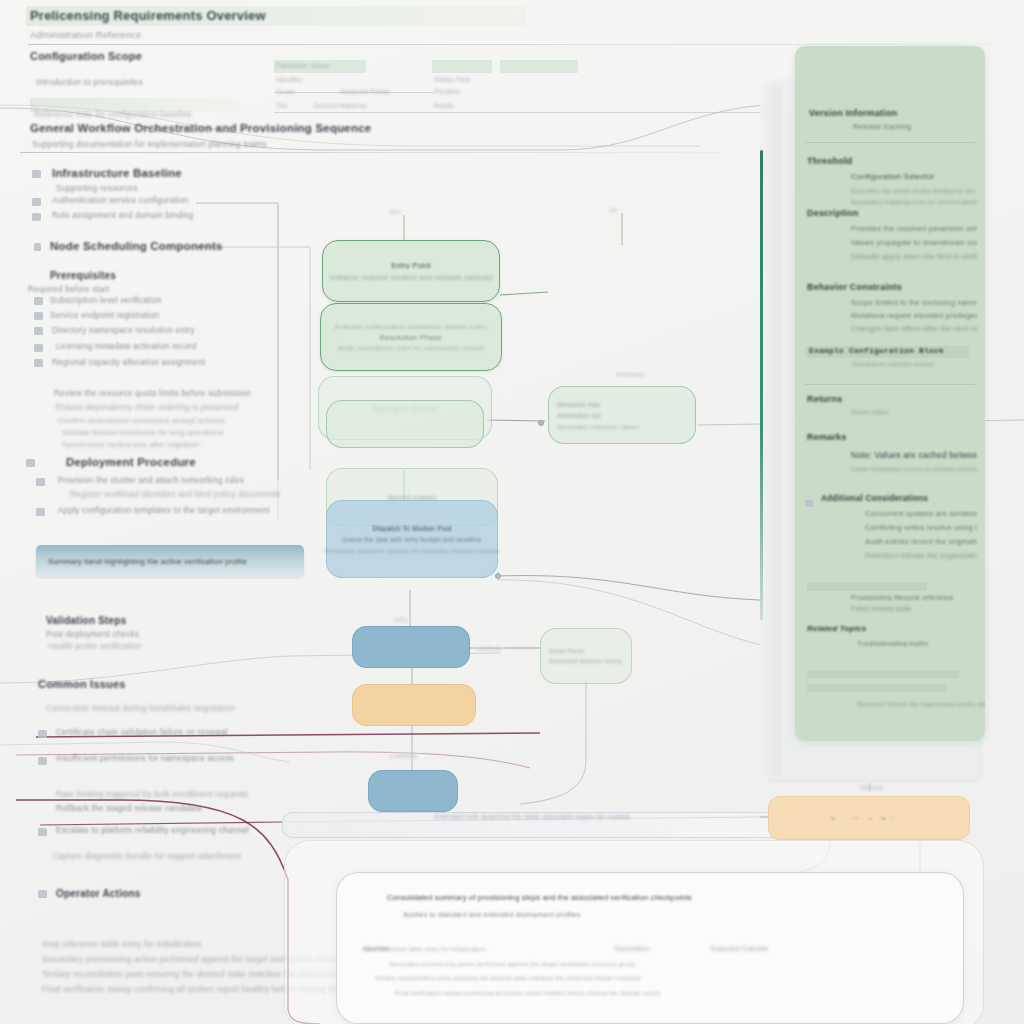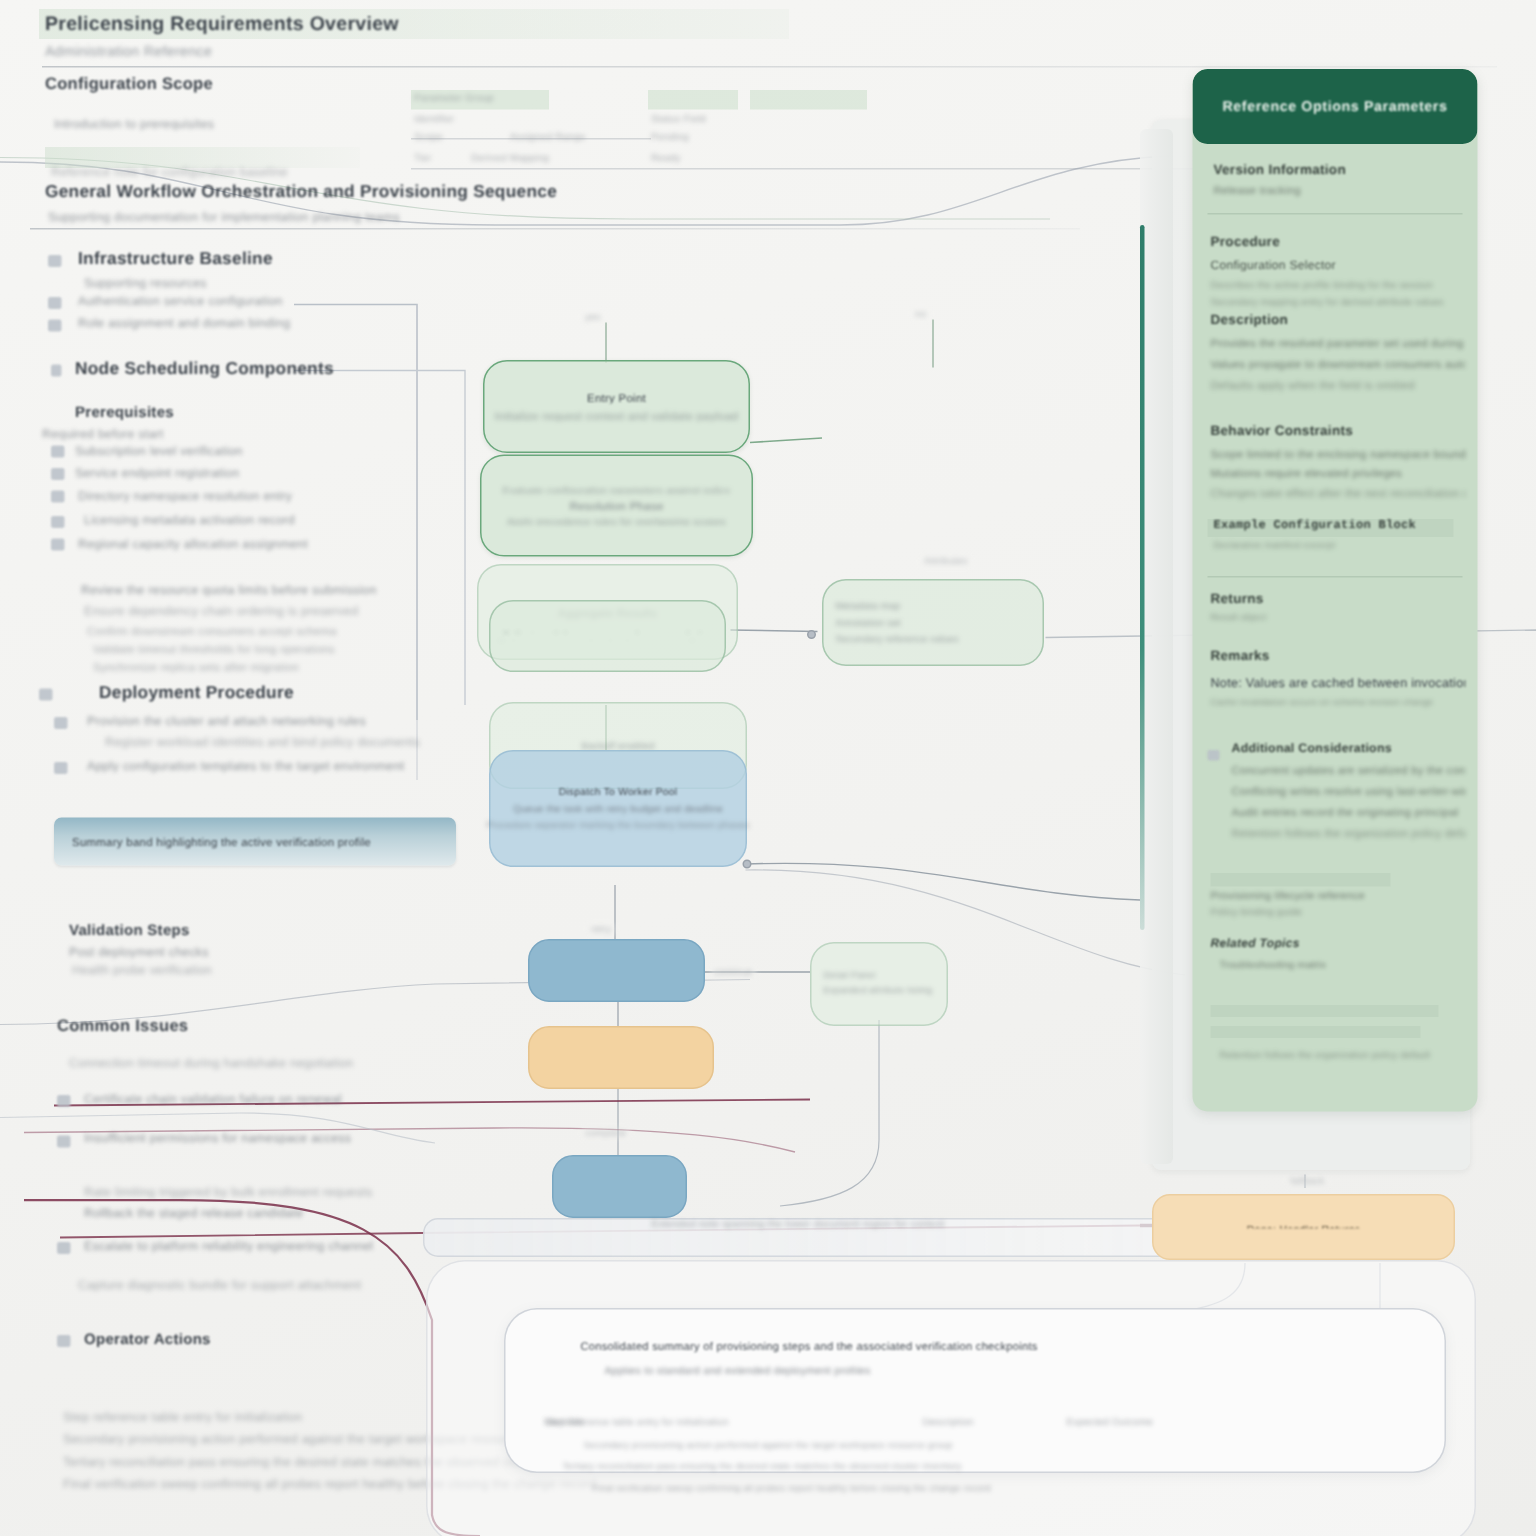--- a/index.html
+++ b/index.html
@@ -183,21 +183,21 @@
     height: 50px;
     background: #1d6349;
     border-radius: 10px 10px 10px 10px;
     display: flex; align-items: center; justify-content: center;
   }
   #green-card-header .gh {
     font-size: 9.5px; font-weight: 700; color: #eef5ef;
     filter: blur(.8px); letter-spacing: .4px;
   }
   .gp-h  { font-size: 9px; font-weight: 700; color: #37413c; }
-  .gp-t  { font-size: 7.4px; color: #4a544d; }
+  .gp-t  { font-size: 7.4px; color: #4a544d; margin-left: 44px; }
   .gp-band {
     position: absolute;
     background: rgba(188,209,190,.75);
     height: 9px;
   }
   .gp-divider {
     position: absolute; left: 10px; right: 10px;
     height: 1px; background: rgba(140,165,145,.35);
   }
   #green-strip {
@@ -229,21 +229,21 @@
     position: absolute;
     width: 6px; height: 6px; border-radius: 50%;
     background: #b6bdc5;
     border: 1px solid #99a1aa;
   }
 
   
   #bottom-panel {
     position: absolute;
     left: 336px; top: 872px;
-    width: 628px; height: 110px;
+    width: 628px; height: 152px;
     background: #fbfbfb;
     border: 1px solid rgba(198,203,210,.8);
     border-radius: 22px;
     box-shadow: 0 2px 8px rgba(120,128,138,.10);
   }
   #bottom-panel-outer {
     position: absolute;
     left: 284px; top: 840px;
     width: 700px; height: 190px;
     background: rgba(250,250,250,.6);
@@ -474,33 +474,30 @@
   <div class="edge-lbl txt softer" style="left:858px; top:784px;">fallback</div>
   <div class="node amber-lt" style="left:768px; top:796px; width:202px; height:44px;">
     <span class="nl txt dark" style="font-size:7px; color:#4a412f;">Done: Handler Returns</span>
   </div>
 
   <div id="green-panel"></div>
   <div id="green-strip"></div>
   <div id="teal-line"></div>
 
   <div id="green-card">
-    <div id="green-card-header">
-      <span class="gh">Reference Options Parameters</span>
-    </div>
 
     <div style="position:absolute; left:14px; top:62px; right:10px;">
       <div class="gp-h txt">Version Information</div>
       <div class="gp-t txt soft" style="margin-top:4px;">Release tracking</div>
     </div>
 
     <div class="gp-divider" style="top:96px;"></div>
 
     <div style="position:absolute; left:12px; top:110px; right:8px;">
-      <div class="gp-h txt">Procedure</div>
+      <div class="gp-h txt">Threshold</div>
       <div class="gp-t txt" style="margin-top:6px; font-size:8px;">Configuration Selector</div>
       <div class="gp-t txt softer" style="margin-top:6px; font-size:6.2px;">Describes the active profile binding for the session</div>
       <div class="gp-t txt softer" style="margin-top:4px; font-size:6.2px;">Secondary mapping entry for derived attribute values</div>
     </div>
 
     <div style="position:absolute; left:12px; top:236px; right:8px;">
       <div class="gp-h txt">Behavior Constraints</div>
       <div class="gp-t txt soft" style="margin-top:6px;">Scope limited to the enclosing namespace boundary</div>
       <div class="gp-t txt soft" style="margin-top:4px;">Mutations require elevated privileges</div>
       <div class="gp-t txt softer" style="margin-top:4px;">Changes take effect after the next reconciliation cycle</div>

